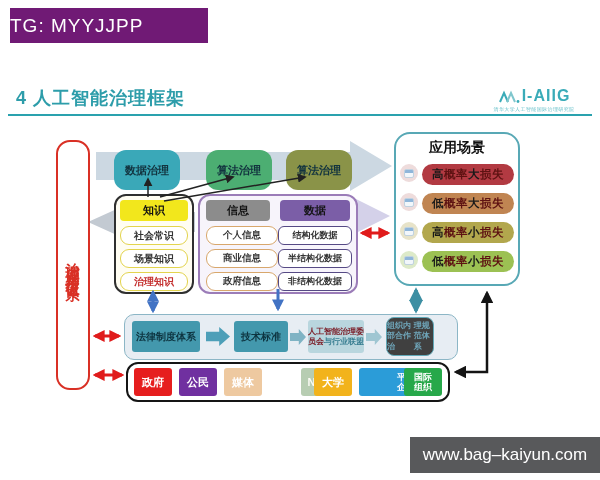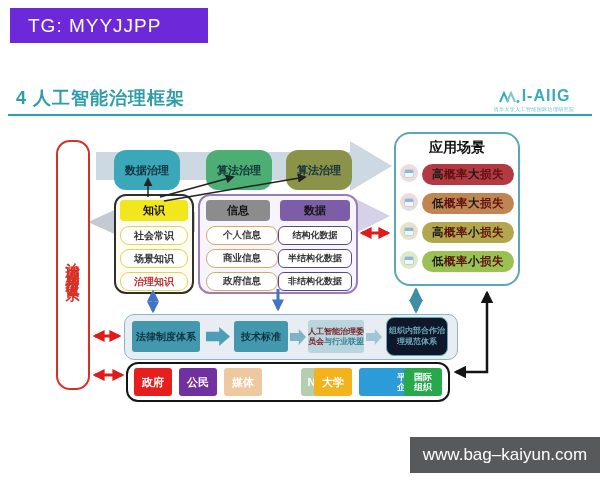--- a/index.html
+++ b/index.html
@@ -2,22 +2,22 @@
 <html><head>
 <meta charset="utf-8">
 <style>
   html,body{margin:0;padding:0;background:#fff;}
   body{width:600px;height:480px;font-family:"Liberation Sans","DejaVu Sans",sans-serif;}
   .stage{position:relative;width:600px;height:480px;background:#fff;overflow:hidden;}
   .abs{position:absolute;}
   .flexc{display:flex;align-items:center;justify-content:center;}
 
   
-  .tg-badge{left:10px;top:8px;width:198px;height:35px;background:#6d28d9;color:#fff;
-    font-size:19px;letter-spacing:1px;display:flex;align-items:center;padding-left:18px;box-sizing:border-box;}
+  .tg-badge{left:10px;top:8px;width:198px;height:35px;background:#701a75;color:#fff;
+    font-size:19px;letter-spacing:1px;display:flex;align-items:center;box-sizing:border-box;}
   .site-badge{left:410px;top:437px;width:190px;height:36px;background:#58595b;color:#fff;
     font-size:17px;}
 
   
   .slide-title{left:16px;top:86px;font-size:18px;font-weight:bold;color:#2d9daa;letter-spacing:1px;}
   .title-rule{left:8px;top:114px;width:584px;height:2px;background:#2aa2ae;}
   .logo{right:8px;top:88px;width:116px;text-align:center;}
   .logo-row{display:flex;align-items:flex-end;justify-content:center;gap:2px;color:#3aabb8;
     font-weight:bold;font-size:16px;letter-spacing:1px;line-height:1;}
   .logo-sub{font-size:5px;color:#6cc2cb;letter-spacing:.4px;margin-top:2px;white-space:nowrap;}
@@ -80,23 +80,23 @@
     color:#0d3440;z-index:3;text-align:center;}
   .pbox1{left:132px;width:68px;}
   .pbox2{left:234px;width:54px;}
   .chev{z-index:3;clip-path:polygon(0 25%,55% 25%,55% 0,100% 50%,55% 100%,55% 75%,0 75%);}
   .chev1{left:206px;top:327px;width:24px;height:19px;background:#4d9fb8;}
   .chev2{left:290px;top:329px;width:16px;height:16px;background:#7fb3c4;}
   .chev3{left:366px;top:329px;width:16px;height:16px;background:#9fc6d2;}
   .pbox3{left:308px;top:320px;width:56px;height:33px;background:#b9d6de;border-radius:3px;z-index:3;
     font-size:8px;font-weight:bold;line-height:1.25;flex-direction:column;text-align:right;}
   .p3l1{color:#7a1822;} .p3d{color:#7a1822;} .p3l{color:#3a7f92;}
-  .pbox4{left:386px;top:317px;width:62px;height:39px;background:#0f172a;border:1.5px solid #62a9b8;
+  .pbox4{left:386px;top:317px;width:48px;height:39px;background:#404040;border:1.5px solid #62a9b8;
     border-radius:8px;z-index:3;font-size:8px;font-weight:bold;color:#6fa6ba;line-height:1.3;
-    flex-direction:column;box-sizing:border-box;}
+    flex-direction:row;box-sizing:border-box;}
 
   
   .stakebox{left:126px;top:362px;width:324px;height:40px;border:2px solid #151515;border-radius:12px;
     background:#fff;z-index:2;box-sizing:border-box;}
   .stk{top:368px;width:38px;height:28px;border-radius:3px;color:#fff;font-weight:bold;font-size:11px;
     z-index:3;text-align:center;}
   .stk.two{font-size:9px;line-height:1.15;flex-direction:column;}
   .s1{left:134px;background:#e61e1e;} .s2{left:179px;background:#7030a0;}
   .s3{left:224px;background:#eec9a0;} .s4{left:269px;background:#b7cdb2;color:#fbfbf4;margin-left:32px;}
   .s5{left:314px;background:#f2b31c;} .s6{left:359px;background:#2b9cd8;padding-left:28px;}

